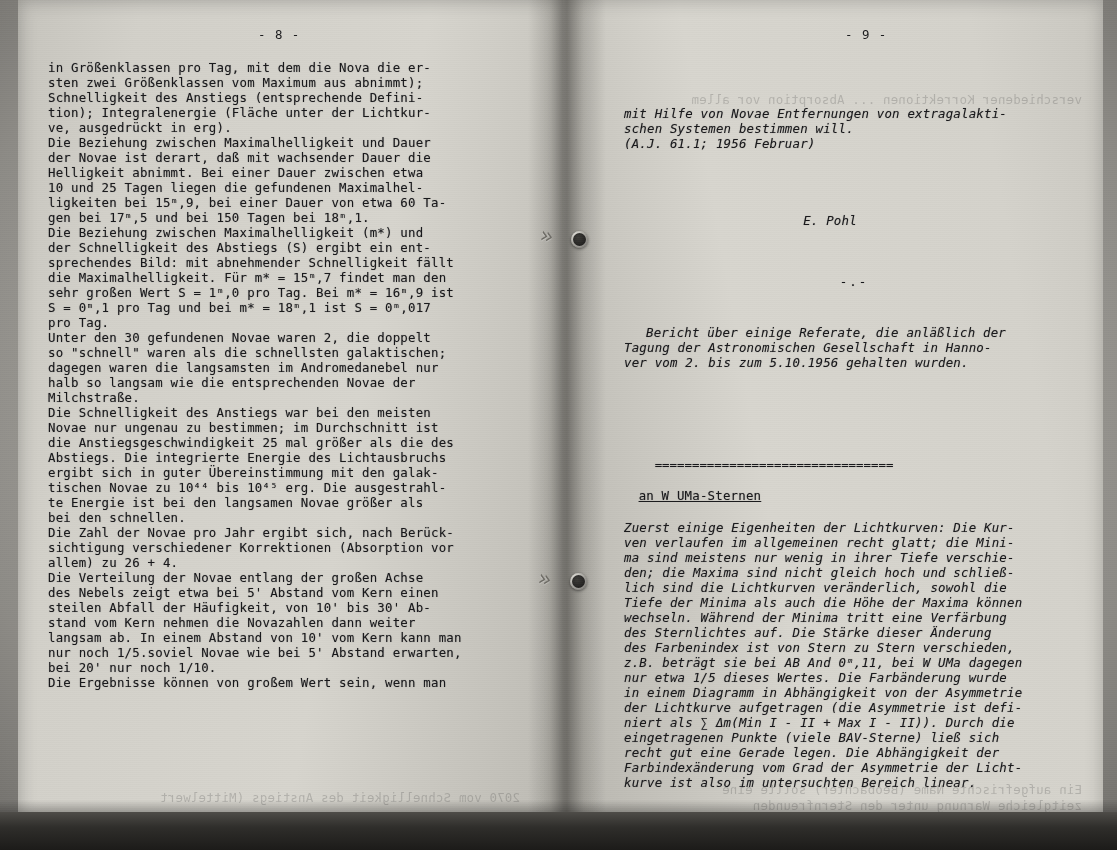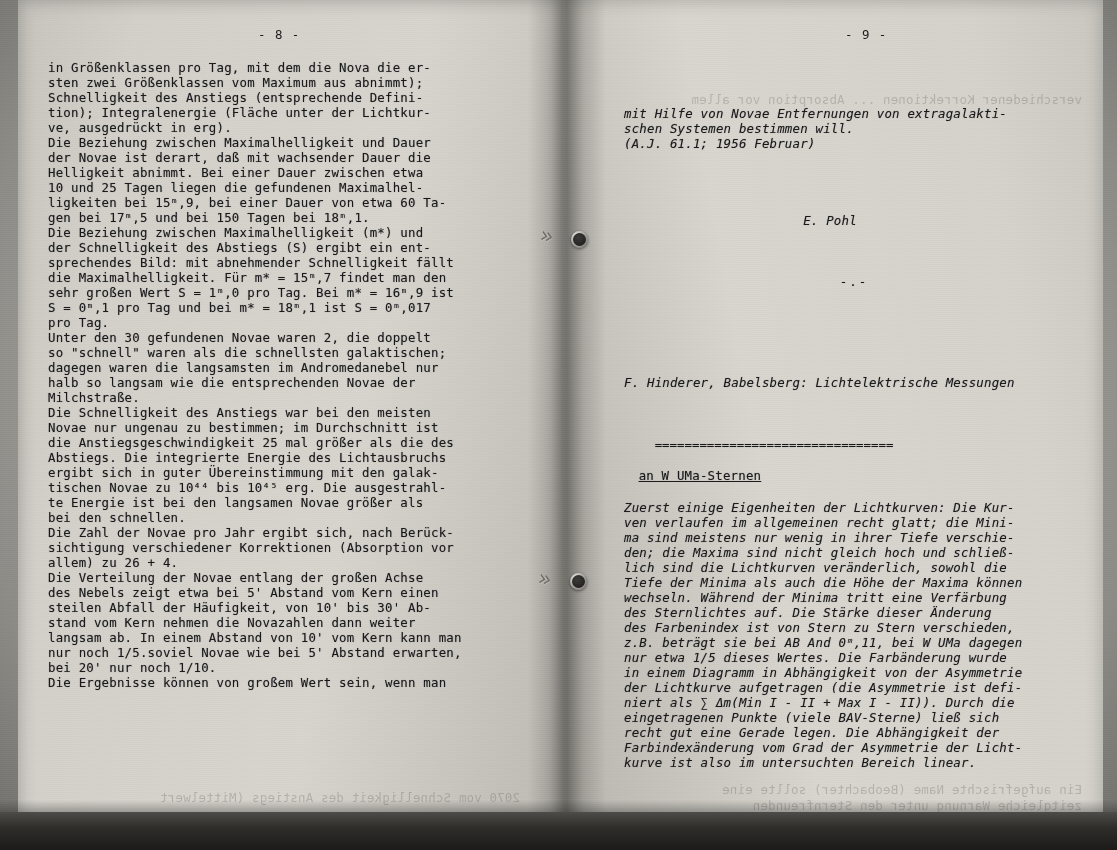--- a/index.html
+++ b/index.html
@@ -165,22 +165,24 @@
 nur noch 1/5.soviel Novae wie bei 5' Abstand erwarten,
 bei 20' nur noch 1/10.
 Die Ergebnisse können von großem Wert sein, wenn man</div>
 
   <div class="col right">
     <div class="para">mit Hilfe von Novae Entfernungen von extragalakti-
 schen Systemen bestimmen will.
 (A.J. 61.1; 1956 Februar)</div>
     <div class="para" style="text-align:center;padding-right:48px;">E. Pohl</div>
     <div class="sep">-.-</div>
+    <div class="para indent" style="margin-top:6px;">Bericht über einige Referate, die anläßlich der
+Tagung der Astronomischen Gesellschaft in Hanno-
+ver vom 2. bis zum 5.10.1956 gehalten wurden.</div>
     <div style="height:10px"></div>
-    <div class="para">F. Hinderer, Babelsberg: Lichtelektrische Messungen</div>
     <div class="para dashline" style="display:inline-block;">================================</div>
     <span class="underline">an W UMa-Sternen</span>
     <div class="para" style="margin-top:2px;">Zuerst einige Eigenheiten der Lichtkurven: Die Kur-
 ven verlaufen im allgemeinen recht glatt; die Mini-
 ma sind meistens nur wenig in ihrer Tiefe verschie-
 den; die Maxima sind nicht gleich hoch und schließ-
 lich sind die Lichtkurven veränderlich, sowohl die
 Tiefe der Minima als auch die Höhe der Maxima können
 wechseln. Während der Minima tritt eine Verfärbung
 des Sternlichtes auf. Die Stärke dieser Änderung

